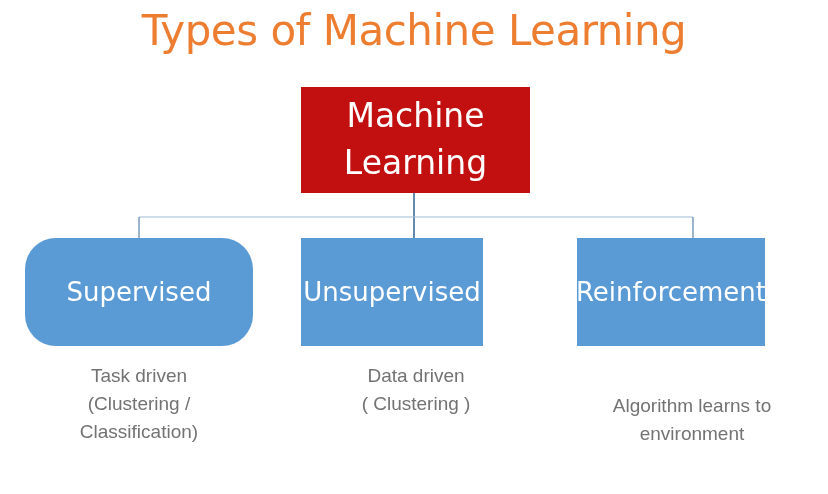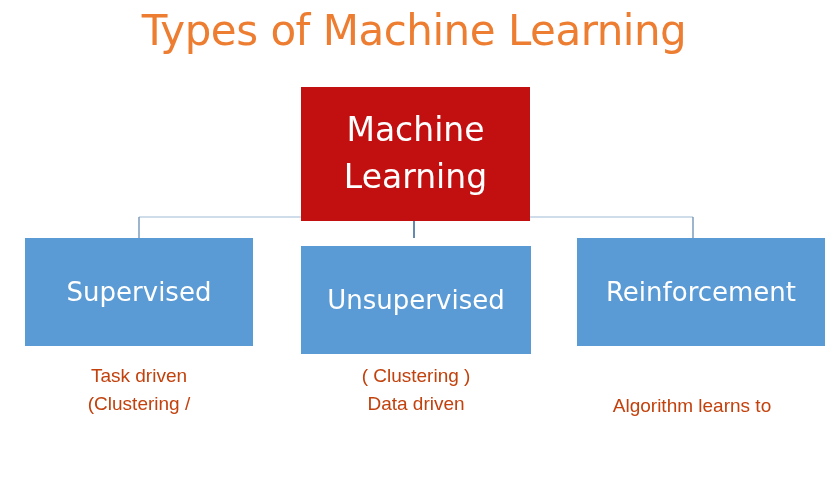--- a/index.html
+++ b/index.html
@@ -44,44 +44,44 @@
     justify-content: center;
     text-align: center;
     color: #ffffff;
     font-family: "DejaVu Sans", sans-serif;
     font-weight: 400;
   }
   .node-root {
     left: 301px;
     top: 87px;
     width: 229px;
-    height: 134px;
+    height: 106px;
     background: #C20F10;
     font-size: 33px;
     line-height: 1.42;
     padding: 0 18px;
     box-sizing: border-box;
   }
   .node-branch {
     top: 238px;
     height: 108px;
     background: #5B9BD5;
     font-size: 26px;
   }
-  .node-supervised   { left: 25px;  width: 228px; }
-  .node-unsupervised { left: 301px; width: 230px; margin-top: 8px; }
-  .node-reinforcement{ left: 577px; width: 248px; }
+  .node-supervised   { left: 25px;  width: 228px; border-radius: 31px; }
+  .node-unsupervised { left: 301px; width: 182px; }
+  .node-reinforcement{ left: 577px; width: 188px; }
   .desc {
     position: absolute;
     top: 362px;
     width: 260px;
     text-align: center;
     font-size: 19px;
     line-height: 28px;
-    color: #c2410c;
+    color: #737373;
     font-family: "Liberation Sans", sans-serif;
   }
   .desc-supervised    { left: 9px; }
   .desc-unsupervised  { left: 286px; }
   .desc-reinforcement { left: 562px; margin-top: 30px; }
 </style>
 </head>
 <body>
 
 <div class="stage">
@@ -107,24 +107,26 @@
     <span>Unsupervised</span>
   </div>
 
   <div class="node node-branch node-reinforcement">
     <span>Reinforcement</span>
   </div>
 
   <div class="desc desc-supervised">
     <div>Task driven</div>
     <div>(Clustering /</div>
+    <div>Classification)</div>
   </div>
 
   <div class="desc desc-unsupervised">
+    <div>Data driven</div>
     <div>( Clustering )</div>
-    <div>Data driven</div>
   </div>
 
   <div class="desc desc-reinforcement">
     <div>Algorithm learns to</div>
+    <div>environment</div>
   </div>
 
 </div>
 
 </body></html>

